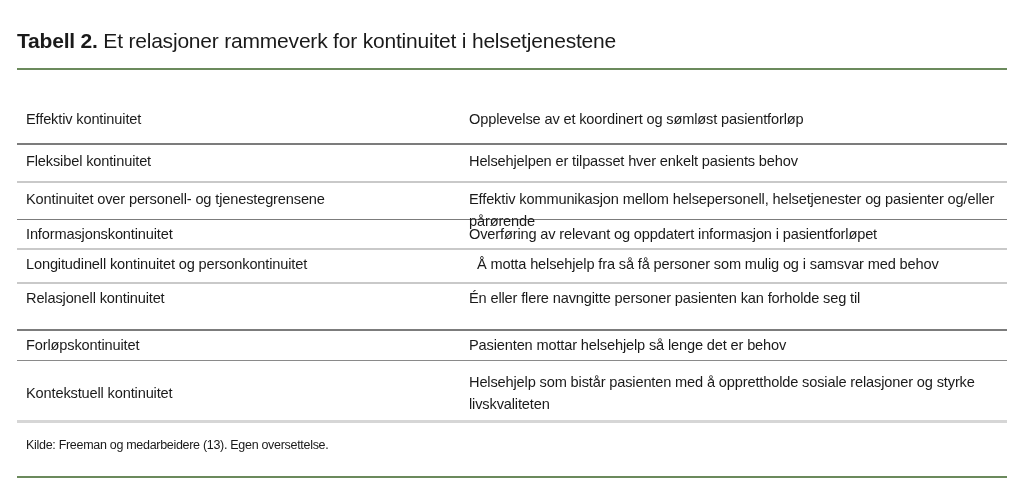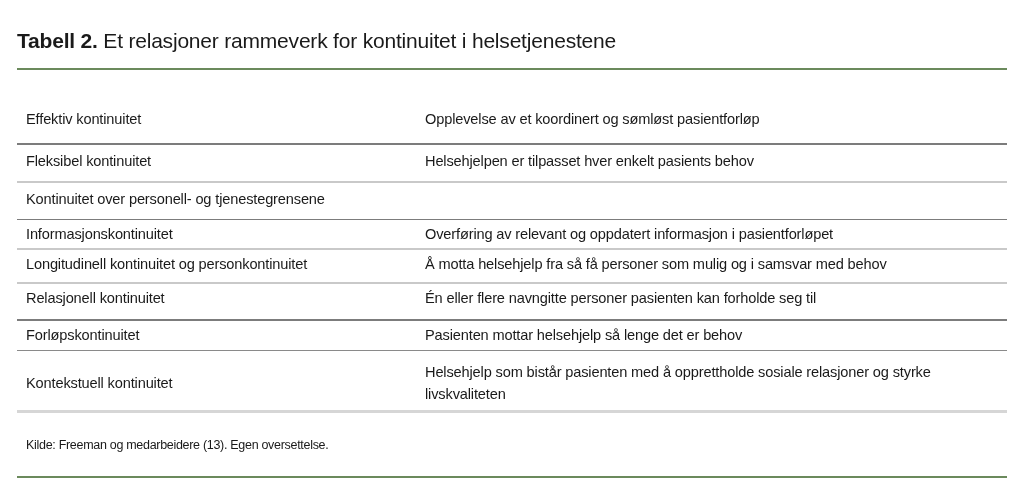--- a/index.html
+++ b/index.html
@@ -21,21 +21,21 @@
     .rule-top { top: 68px; }
     .rule-bottom { top: 476px; }
     .table {
       position: absolute; left: 17px; top: 108px; width: 990px;
       font-size: 14.6px; letter-spacing: -0.15px;
     }
     .row {
       display: flex; position: relative; box-sizing: border-box;
     }
     .row .c1 { width: 408px; padding-left: 9px; box-sizing: border-box; white-space: nowrap; }
-    .row .c2 { flex: 1; padding-left: 0px; line-height: 22px; }
+    .row .c2 { flex: 1; padding-left: 0px; line-height: 22px; margin-left: 44px; }
     .row .c1 { line-height: 22px; }
     .sep { height: 2px; width: 990px; }
     .sep.dark { background: #7c7c7c; height: 1.5px; }
     .sep.light { background: #c9c9c9; height: 2px; }
     .source {
       position: absolute; left: 26px; top: 438px;
       font-size: 12.5px; letter-spacing: -0.3px; color: #1a1a1a; text-align: center;
     }
   </style>
 </head>
@@ -54,33 +54,34 @@
     <div class="c2">Opplevelse av et koordinert og sømløst pasientforløp</div>
   </div>
   <div class="sep dark"></div>
   <div class="row" style="height:36px; padding-top:5px;">
     <div class="c1">Fleksibel kontinuitet</div>
     <div class="c2">Helsehjelpen er tilpasset hver enkelt pasients behov</div>
   </div>
   <div class="sep light"></div>
   <div class="row" style="height:36px; padding-top:5px;">
     <div class="c1">Kontinuitet over personell- og tjenestegrensene</div>
+    <div class="c2">Effektiv kommunikasjon mellom helsepersonell, helsetjenester og pasienter og/eller pårørende</div>
   </div>
   <div class="sep dark"></div>
   <div class="row" style="height:28px; padding-top:3px;">
     <div class="c1">Informasjonskontinuitet</div>
     <div class="c2">Overføring av relevant og oppdatert informasjon i pasientforløpet</div>
   </div>
   <div class="sep light"></div>
-  <div class="row" style="height:32px; padding-top:3px;">
+  <div class="row" style="height:32px; padding-top:3px;gap:8px;">
     <div class="c1">Longitudinell kontinuitet og personkontinuitet</div>
     <div class="c2">Å motta helsehjelp fra så få personer som mulig og i samsvar med behov</div>
   </div>
   <div class="sep light"></div>
-  <div class="row" style="height:35px; padding-top:3px;">
+  <div class="row" style="height:45px; padding-top:3px;">
     <div class="c1">Relasjonell kontinuitet</div>
     <div class="c2">Én eller flere navngitte personer pasienten kan forholde seg til</div>
   </div>
   <div class="sep dark"></div>
   <div class="row" style="height:29px; padding-top:3px;">
     <div class="c1">Forløpskontinuitet</div>
     <div class="c2">Pasienten mottar helsehjelp så lenge det er behov</div>
   </div>
   <div class="sep dark" style="background:#8a8a8a;"></div>
   <div class="row" style="height:59px; padding-top:4px;align-items:center;">

